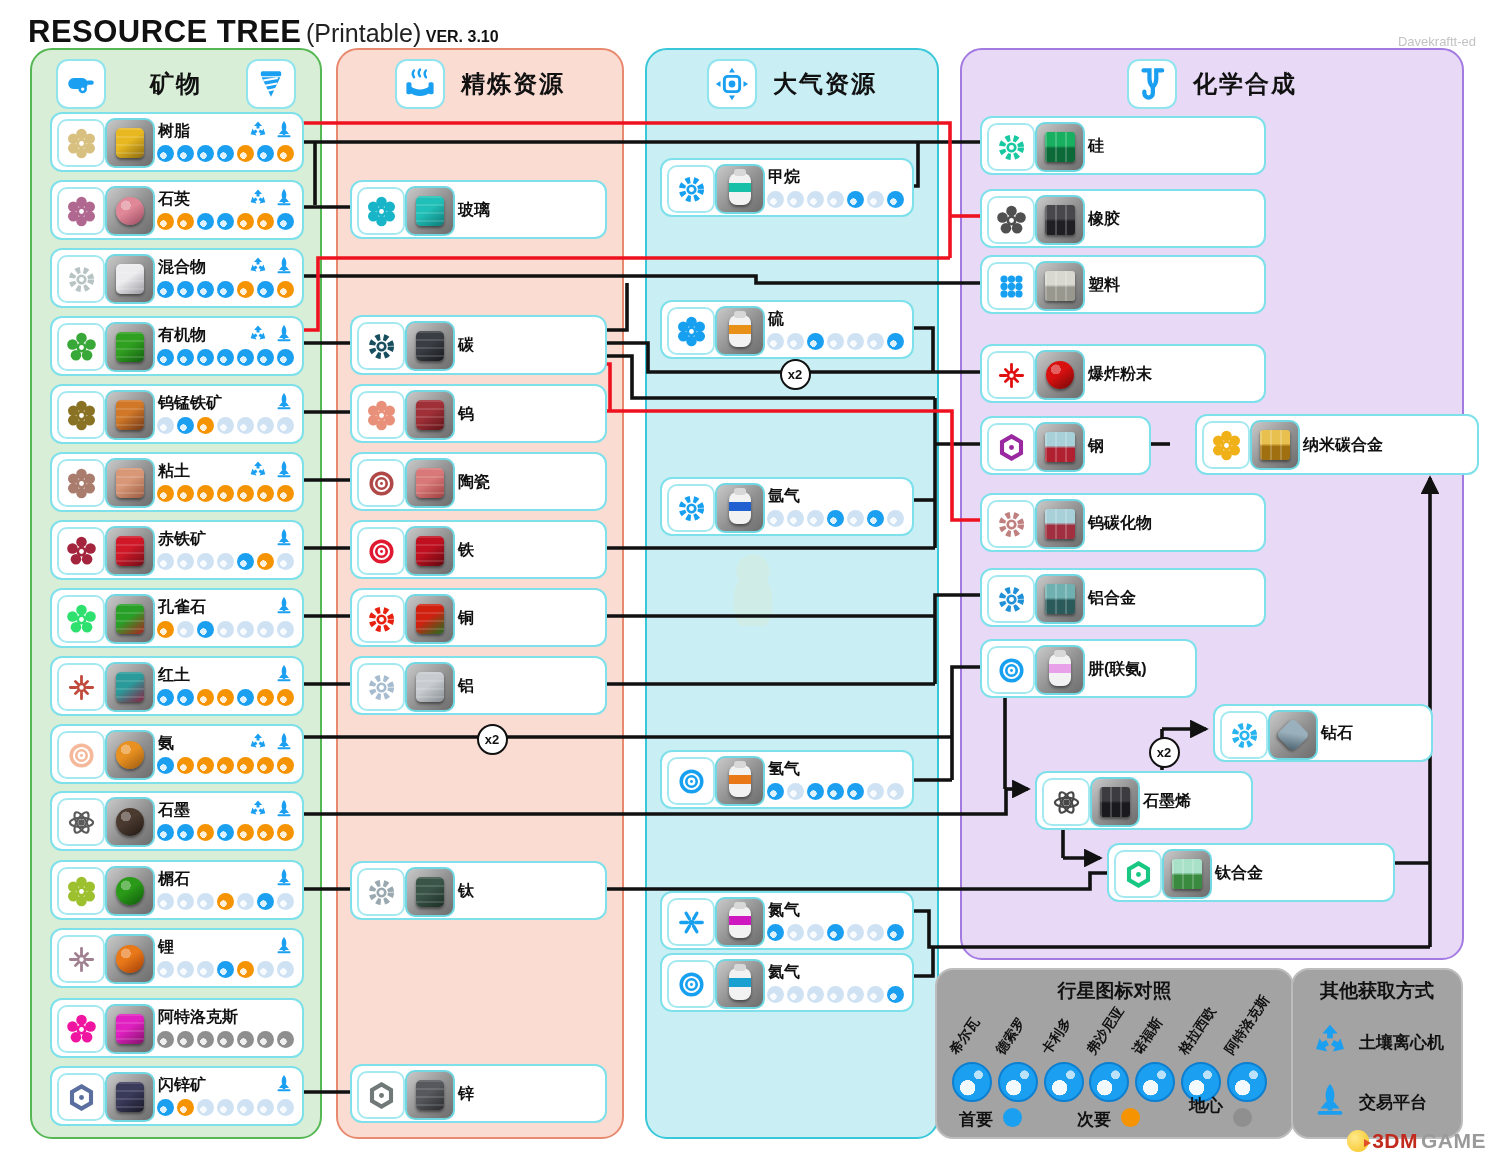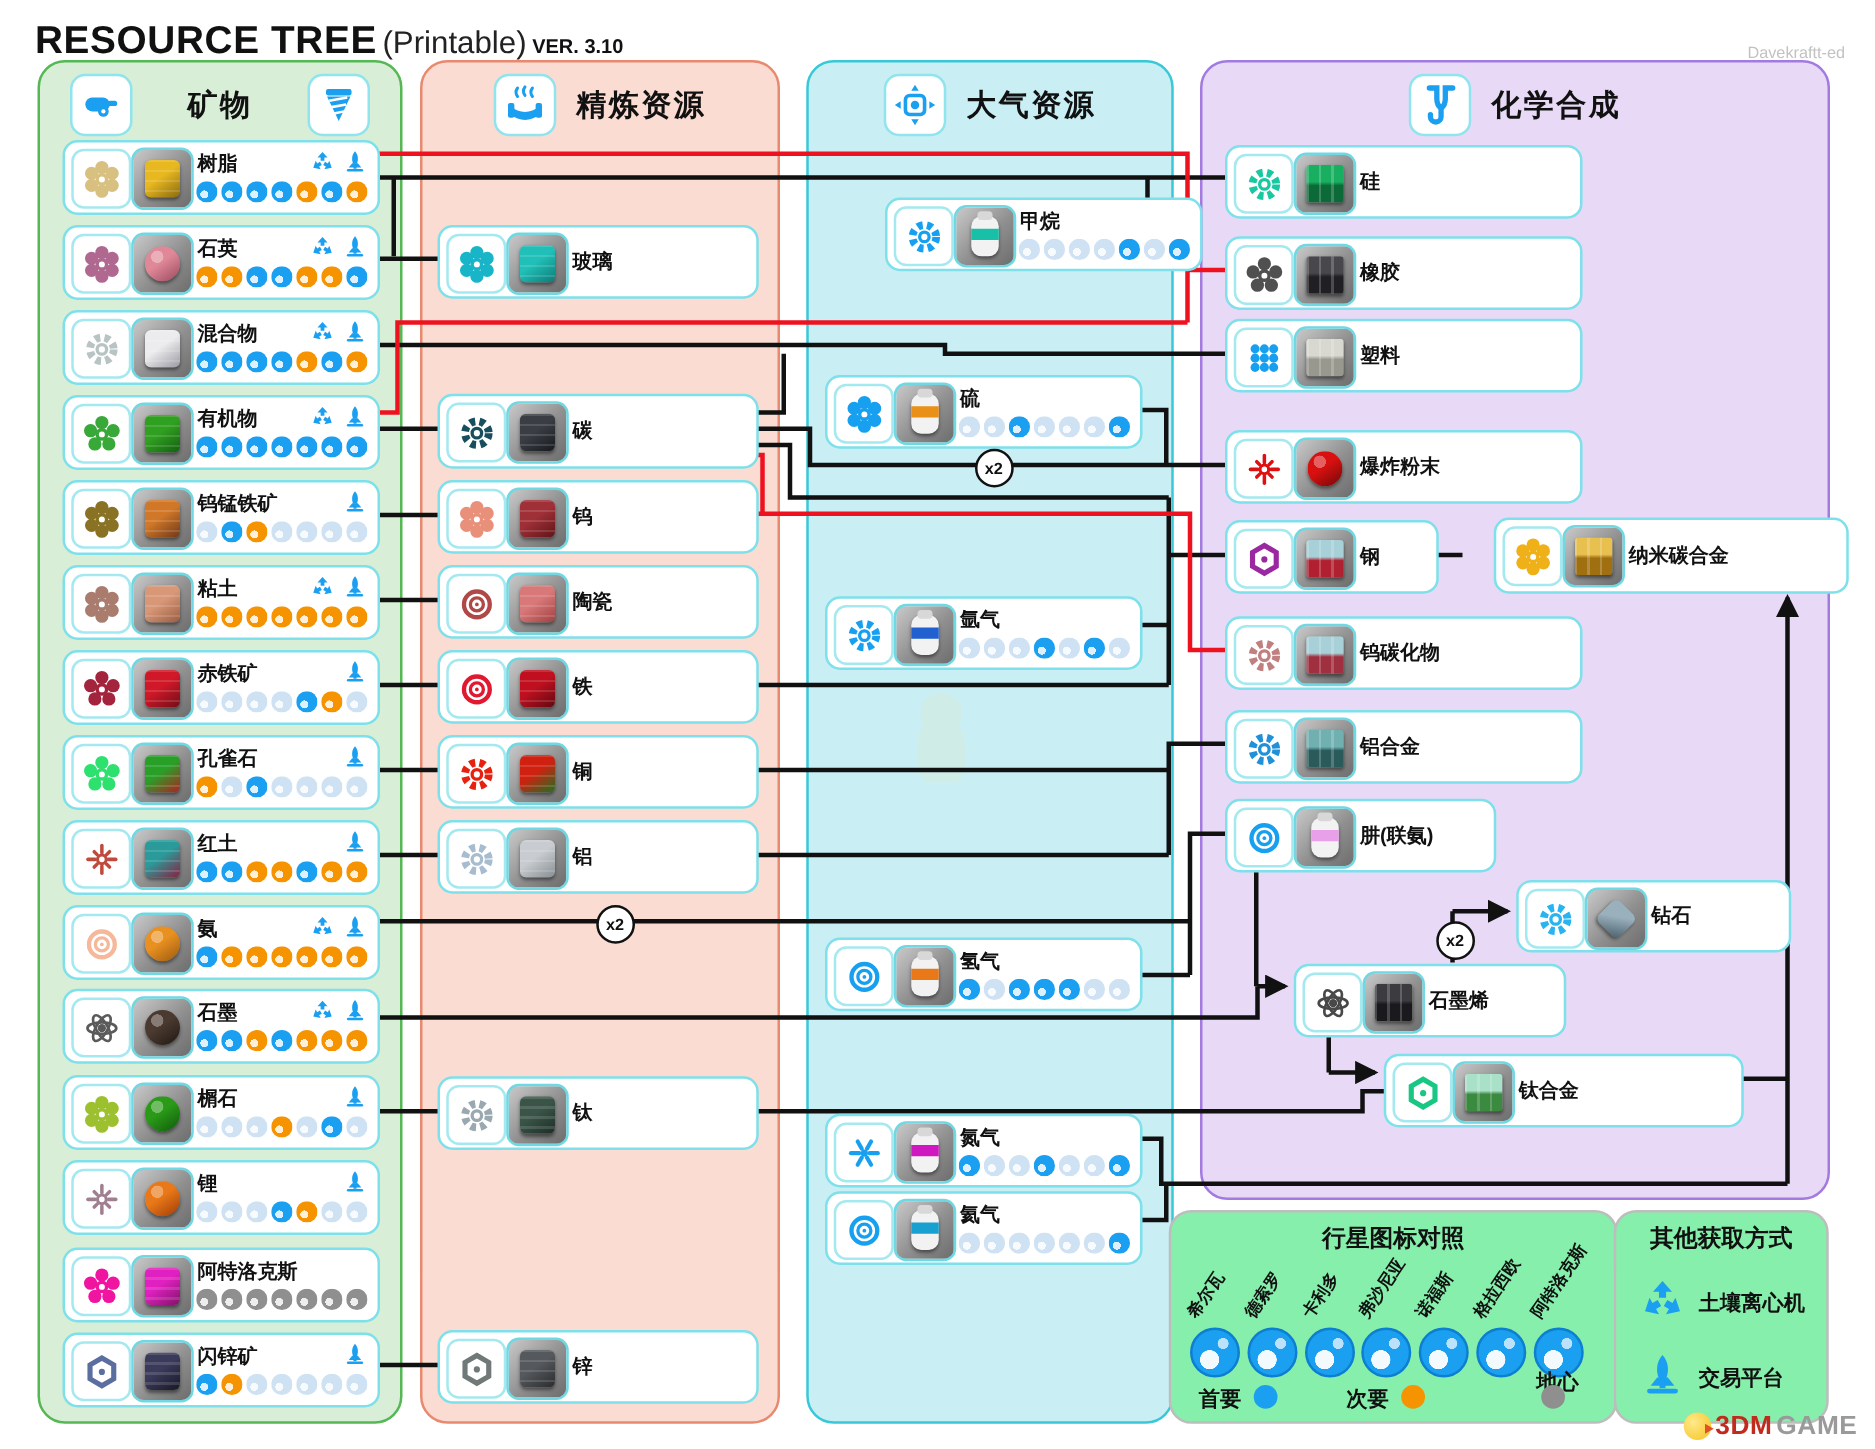--- a/index.html
+++ b/index.html
@@ -30,21 +30,21 @@
   .badge{width:20px;height:20px;}
   .x2{position:absolute;width:27px;height:27px;background:#fff;border:2.5px solid #111;border-radius:50%;
       display:flex;align-items:center;justify-content:center;font-size:13px;font-weight:700;color:#111;z-index:6;}
   #wires{position:absolute;left:0;top:0;z-index:3;}
   .row,.lbox{z-index:5;}
   .ttl{position:absolute;left:28px;top:14px;z-index:2;color:#111;}
   .ttl b{font-size:31px;font-weight:800;letter-spacing:.5px;}
   .ttl .sub{font-size:25px;font-weight:400;color:#222;}
   .ttl .ver{font-size:16px;font-weight:700;}
   .wm-top{position:absolute;right:24px;top:34px;font-size:13px;color:#c2c2c2;z-index:2;}
-  .lbox{position:absolute;background:#86efac;border:2.5px solid #bdbdbd;border-radius:18px;}
+  .lbox{position:absolute;background:#a3a3a3;border:2.5px solid #bdbdbd;border-radius:18px;}
   .lbox .ltitle{position:absolute;left:0;right:0;top:8px;text-align:center;font-size:19px;font-weight:800;color:#111;}
   .planet-big{position:absolute;width:36px;height:36px;border-radius:50%;border:2px solid #0d7fd0;
       background:radial-gradient(circle at 38% 66%,rgba(255,255,255,.95) 0 23%,rgba(255,255,255,0) 24%),
                  radial-gradient(circle at 68% 30%,rgba(255,255,255,.7) 0 12%,rgba(255,255,255,0) 13%),#1b9ff0;}
   .pl-label{position:absolute;font-size:13.5px;font-weight:700;color:#111;white-space:nowrap;
       transform:rotate(-56deg);transform-origin:0 100%;}
   .status{position:absolute;font-size:17px;font-weight:800;color:#111;}
   .sdot{position:absolute;width:19px;height:19px;border-radius:50%;}
   .om-label{position:absolute;font-size:17px;font-weight:800;color:#111;}
   .ghost{position:absolute;left:722px;top:552px;width:62px;height:74px;opacity:.33;z-index:2;
@@ -834,21 +834,21 @@
         <svg width="33" height="33" viewBox="0 0 40 40">
           <path d="M20 6.5 L31.5 13.2 V26.8 L20 33.5 L8.5 26.8 V13.2 Z" fill="none" stroke="#707878" stroke-width="5"></path>
          <circle cx="20" cy="20" r="3" fill="#707878"></circle>
         </svg>
       </div>
       <div class="thumb">
         <div class="t-cube" style="background:repeating-linear-gradient(180deg, #ffffff22 0 2px, transparent 2px 8px), linear-gradient(145deg, #55585c 0%, #55585c 45%, #2a2c2e 100%)"></div>
       </div>
       <div class="rname mid">锌</div>
     </div>
-    <div class="row" style="left: 660px; top: 158px; width: 250px; height: 55px; margin-left: 48px;">
+    <div class="row" style="left: 660px; top: 158px; width: 250px; height: 55px;">
       <div class="icell">
         <svg width="33" height="33" viewBox="0 0 40 40">
           <circle cx="20" cy="20" r="11.5" fill="none" stroke="#18a0f0" stroke-width="7.5" stroke-dasharray="5.2 4.2"></circle>
          <circle cx="20" cy="20" r="4.6" fill="none" stroke="#18a0f0" stroke-width="3.2"></circle>
         </svg>
       </div>
       <div class="thumb">
         <div class="t-can">
           <style></style>
           <div style="position:absolute;left:0;right:0;top:10px;height:9px;background:#18c0a8"></div>
@@ -1193,21 +1193,21 @@
       <div class="planet-big" style="left: 198.2px; top: 92px;"></div>
       <div class="pl-label" style="left: 207.2px; top: 70px;">诺福斯</div>
       <div class="planet-big" style="left: 244px; top: 92px;"></div>
       <div class="pl-label" style="left: 253px; top: 70px;">格拉西欧</div>
       <div class="planet-big" style="left: 289.8px; top: 92px;"></div>
       <div class="pl-label" style="left: 298.8px; top: 70px;">阿特洛克斯</div>
       <div class="status" style="left: 22px; top: 138px;">首要</div>
       <div class="sdot" style="left: 66px; top: 138px; background: rgb(27, 159, 240);"></div>
       <div class="status" style="left: 140px; top: 138px;">次要</div>
       <div class="sdot" style="left: 184px; top: 138px; background: rgb(245, 147, 0);"></div>
-      <div class="status" style="left: 252px; top: 124px; margin-left: 40px;">地心</div>
+      <div class="status" style="left: 252px; top: 124px;">地心</div>
       <div class="sdot" style="left: 296px; top: 138px; background: rgb(143, 143, 143);"></div>
     </div>
     <div class="lbox" style="left: 1291px; top: 968px; width: 168px; height: 167px;">
       <div class="ltitle">其他获取方式</div>
       <div style="position: absolute; left: 18px; top: 52px; width: 38px; height: 38px;"><svg width="100%" height="100%" viewBox="0 0 40 40">
           <path d="M20 3 L28 12 L23 12 L23 17 L17 17 L17 12 L12 12 Z" fill="#1b9ff0" transform="rotate(0 20 20)"></path>
           <path d="M20 3 L28 12 L23 12 L23 17 L17 17 L17 12 L12 12 Z" fill="#1b9ff0" transform="rotate(120 20 20)"></path>
           <path d="M20 3 L28 12 L23 12 L23 17 L17 17 L17 12 L12 12 Z" fill="#1b9ff0" transform="rotate(240 20 20)"></path>
         </svg></div>
       <div class="om-label" style="left: 66px; top: 61px;">土壤离心机</div>

